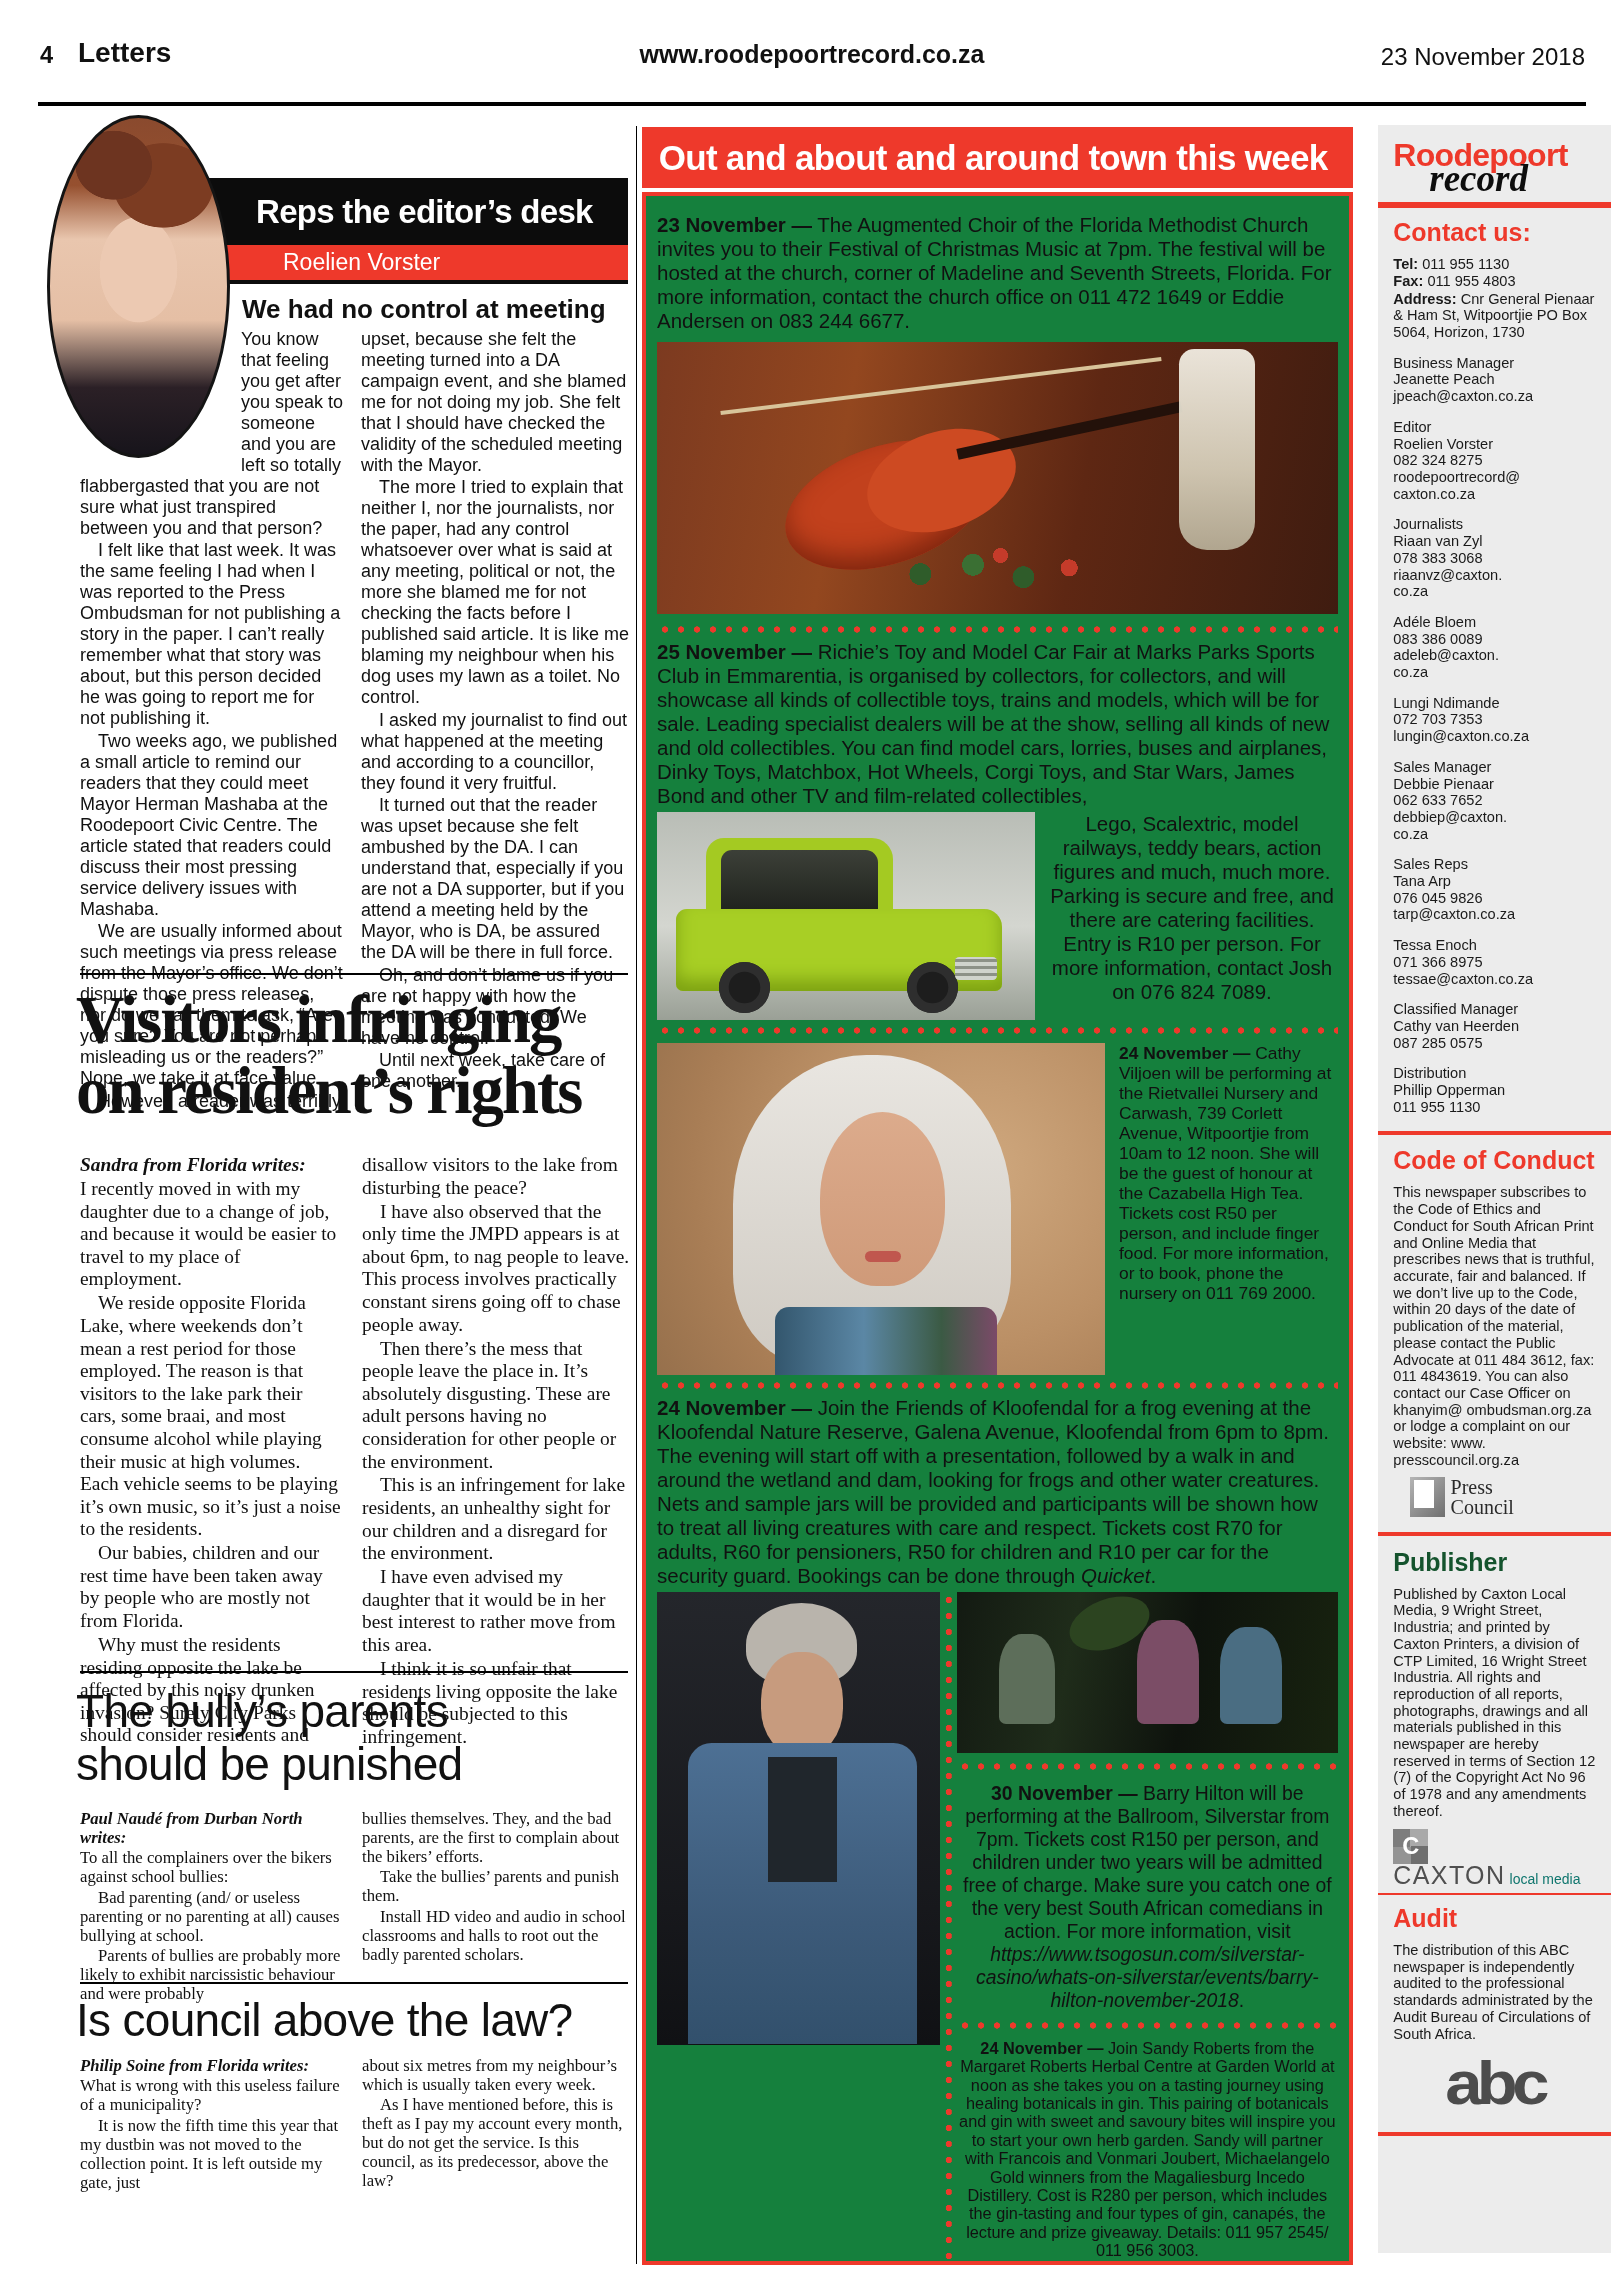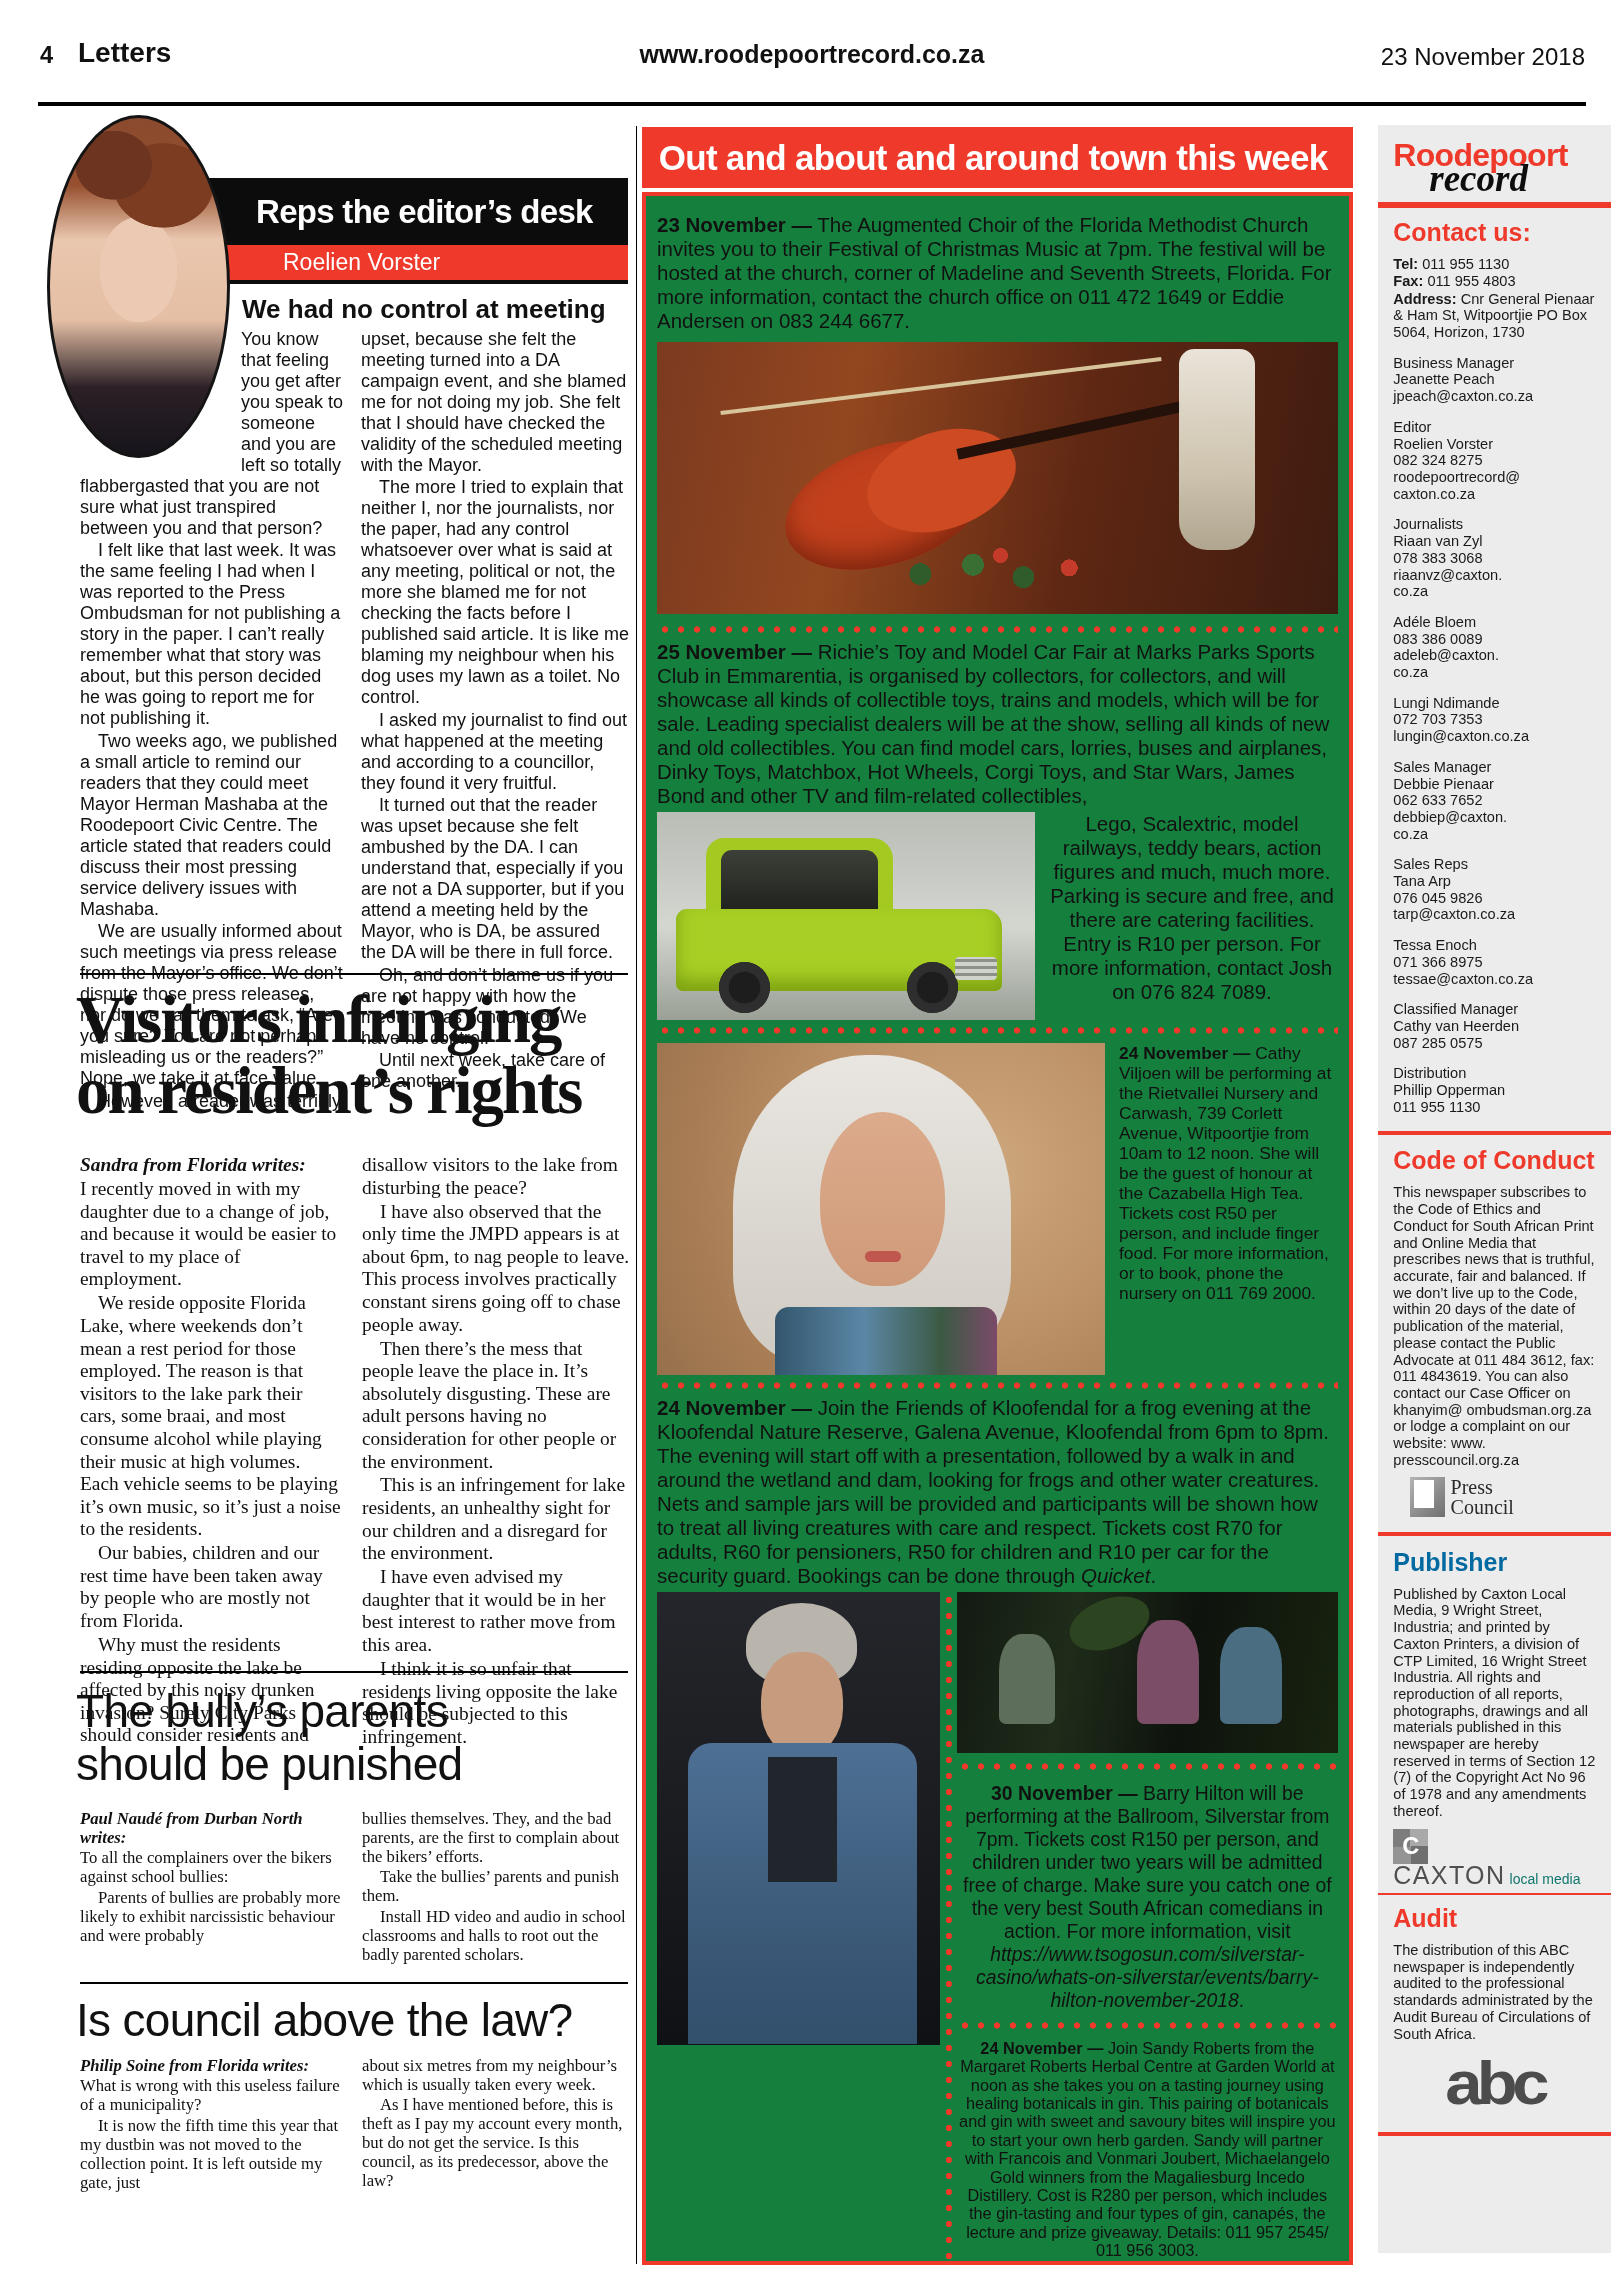--- a/index.html
+++ b/index.html
@@ -140,21 +140,21 @@
   
   .sidebar {
     left:1378px; top:125px; width:233px; height:2128px; background:#ececec;
     padding:14px 15.3px; font-size:14.6px; line-height:16.7px; overflow:hidden; color:#1a1a1a;
   }
   .brand1 { color:#ee392b; font-size:32px; line-height:32px; font-weight:700; letter-spacing:-0.7px; }
   .brand2 { font-family:"Liberation Serif",serif; font-style:italic; font-weight:700;
             font-size:37px; line-height:32px; margin:-8.3px 0 0 36px; color:#0d0d0d; }
   .brandrule { height:6.2px; background:#ee392b; margin:7px -15.3px 11px; }
   .sb-head { color:#ee392b; font-size:25px; line-height:26px; font-weight:700; margin:5.6px 0 11px; }
-  .sb-head.green { color:#0369a1; }
+  .sb-head.green { color:#14532d; }
   .contact div { margin-bottom:0.7px; }
   .staff-group { margin-top:14px; }
   .sg-title { font-weight:400; }
   .sb-rule { height:4.2px; background:#ee392b; margin:15.3px -15.3px 12.5px; }
   .pc-logo { display:flex; align-items:center; margin:8.3px 0 0 16.7px; }
   .pc-icon { width:35px; height:40px; background:linear-gradient(135deg,#b5b5b5,#6f6f6f); position:relative; flex:none; }
   .pc-icon::before { content:""; position:absolute; left:4.2px; top:3.5px; width:19.4px; height:28px; background:#fff; }
   .pc-text { font-family:"Liberation Serif",serif; font-size:20px; line-height:20px; color:#2a2a2a; margin-left:5.6px; }
   .cx-logo { margin:9.7px 0 0; }
   .cx-icon { width:35px; height:35px; margin-bottom:2.8px;
@@ -227,20 +227,21 @@
   </div>
   <div class="abs secrule" style="top:1671px;"></div>
 
   <div class="abs bully-headline">
     <span>The bully’s parents</span><br>
     <span>should be punished</span>
   </div>
   <div class="abs lettercol smallcol bullycol1">
     <p class="lead">Paul Naudé from Durban North writes:</p>
     <p>To all the complainers over the bikers against school bullies:</p>
+    <p class="ind">Bad parenting (and/ or useless parenting or no parenting at all) causes bullying at school.</p>
     <p class="ind">Parents of bullies are probably more likely to exhibit narcissistic behaviour and were probably</p>
   </div>
   <div class="abs lettercol smallcol bullycol2">
     <p>bullies themselves. They, and the bad parents, are the first to complain about the bikers’ efforts.</p>
     <p class="ind">Take the bullies’ parents and punish them.</p>
     <p class="ind">Install HD video and audio in school classrooms and halls to root out the badly parented scholars.</p>
   </div>
   <div class="abs secrule" style="top:1982px;"></div>
 
   <div class="abs council-headline">Is council above the law?</div>

